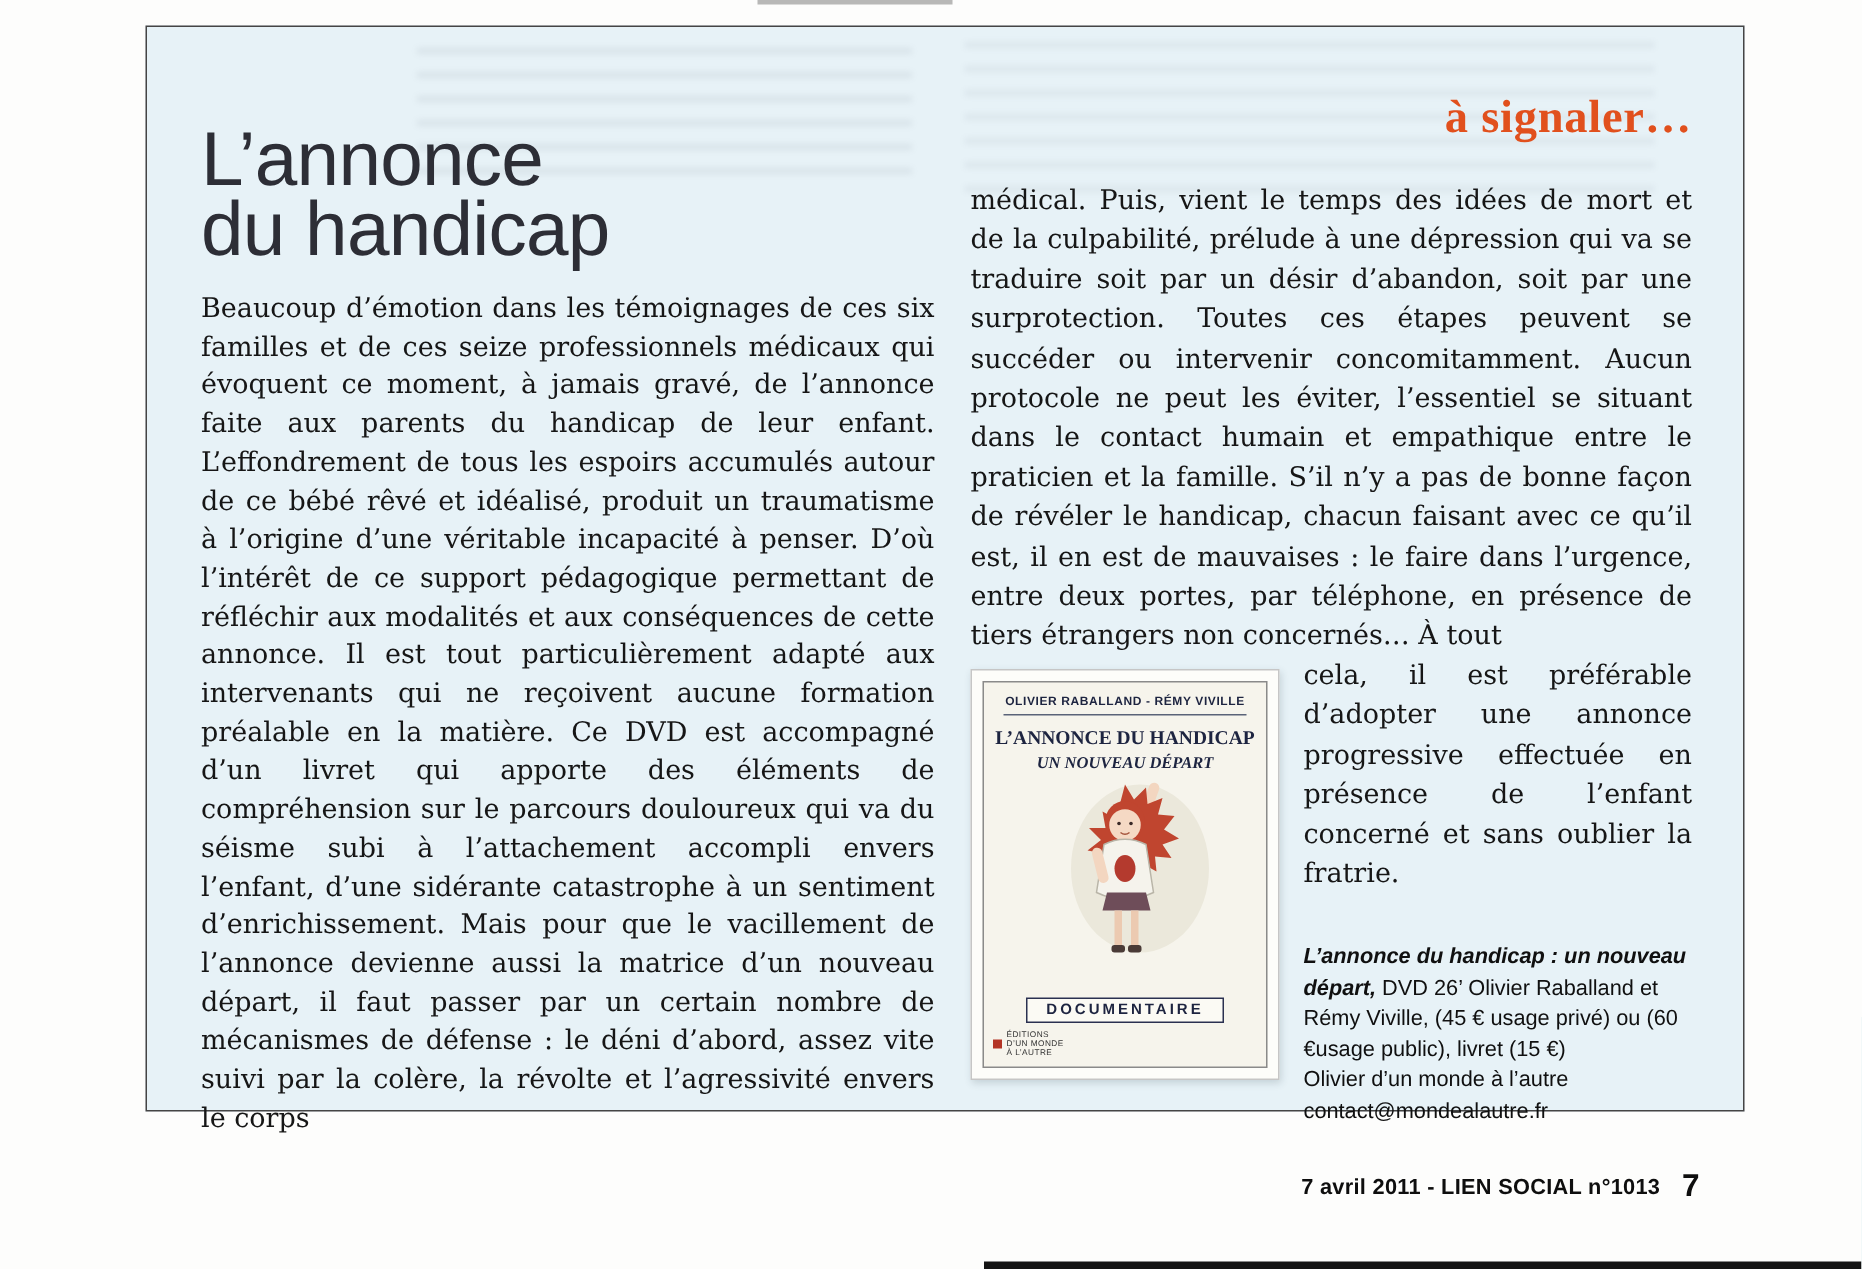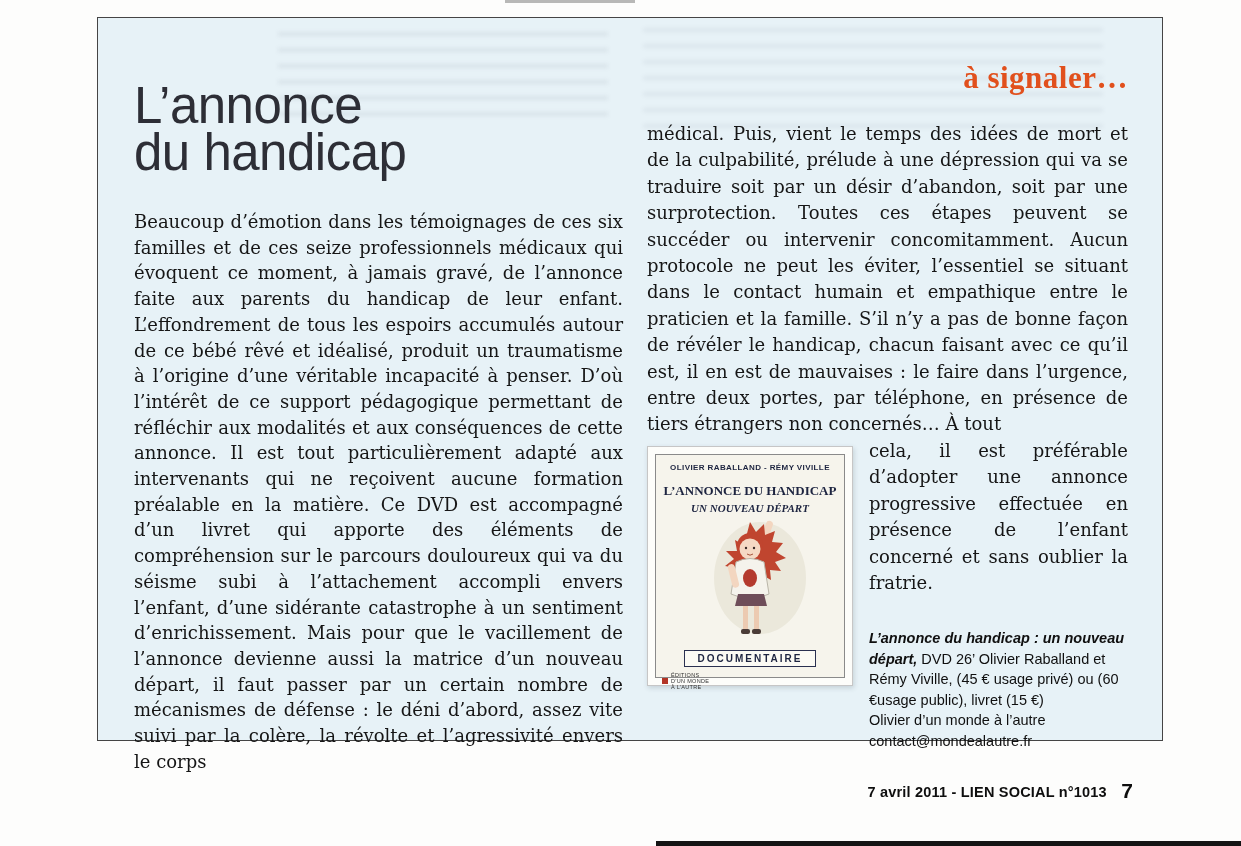--- a/index.html
+++ b/index.html
@@ -62,21 +62,21 @@
   .article-title span { display: block; }
 
   .body {
     font-family: "DejaVu Serif", serif;
     font-size: 18px;
     color: #161616;
     text-align: justify;
     hyphens: auto;
     -webkit-hyphens: auto;
   }
-  .col-left .body { margin-top: 33px; line-height: 25.7px; }
+  .col-left .body { margin-top: 17px; line-height: 25.7px; }
 
   .col-right {
     position: absolute;
     left: 549px; top: 103px;
     width: 481px;
   }
   .col-right .body { line-height: 26.4px; }
 
   
   .dvd {
@@ -84,21 +84,21 @@
     width: 206px;
     margin: 8px 16px 6px 0;
     background: #fdfdfa;
     border: 1px solid #c6c6c6;
     padding: 7px;
     box-shadow: 1px 2px 5px rgba(40,60,70,.18);
   }
   .cover {
     border: 1px solid #8a8a8a;
     background: #f6f4ec;
-    height: 224px;
+    height: 258px;
     padding: 8px 6px 6px 6px;
     display: flex;
     flex-direction: column;
     align-items: center;
   }
   .cov-authors {
     font-family: "Liberation Sans", sans-serif;
     font-weight: 700;
     font-size: 8px;
     letter-spacing: .4px;

